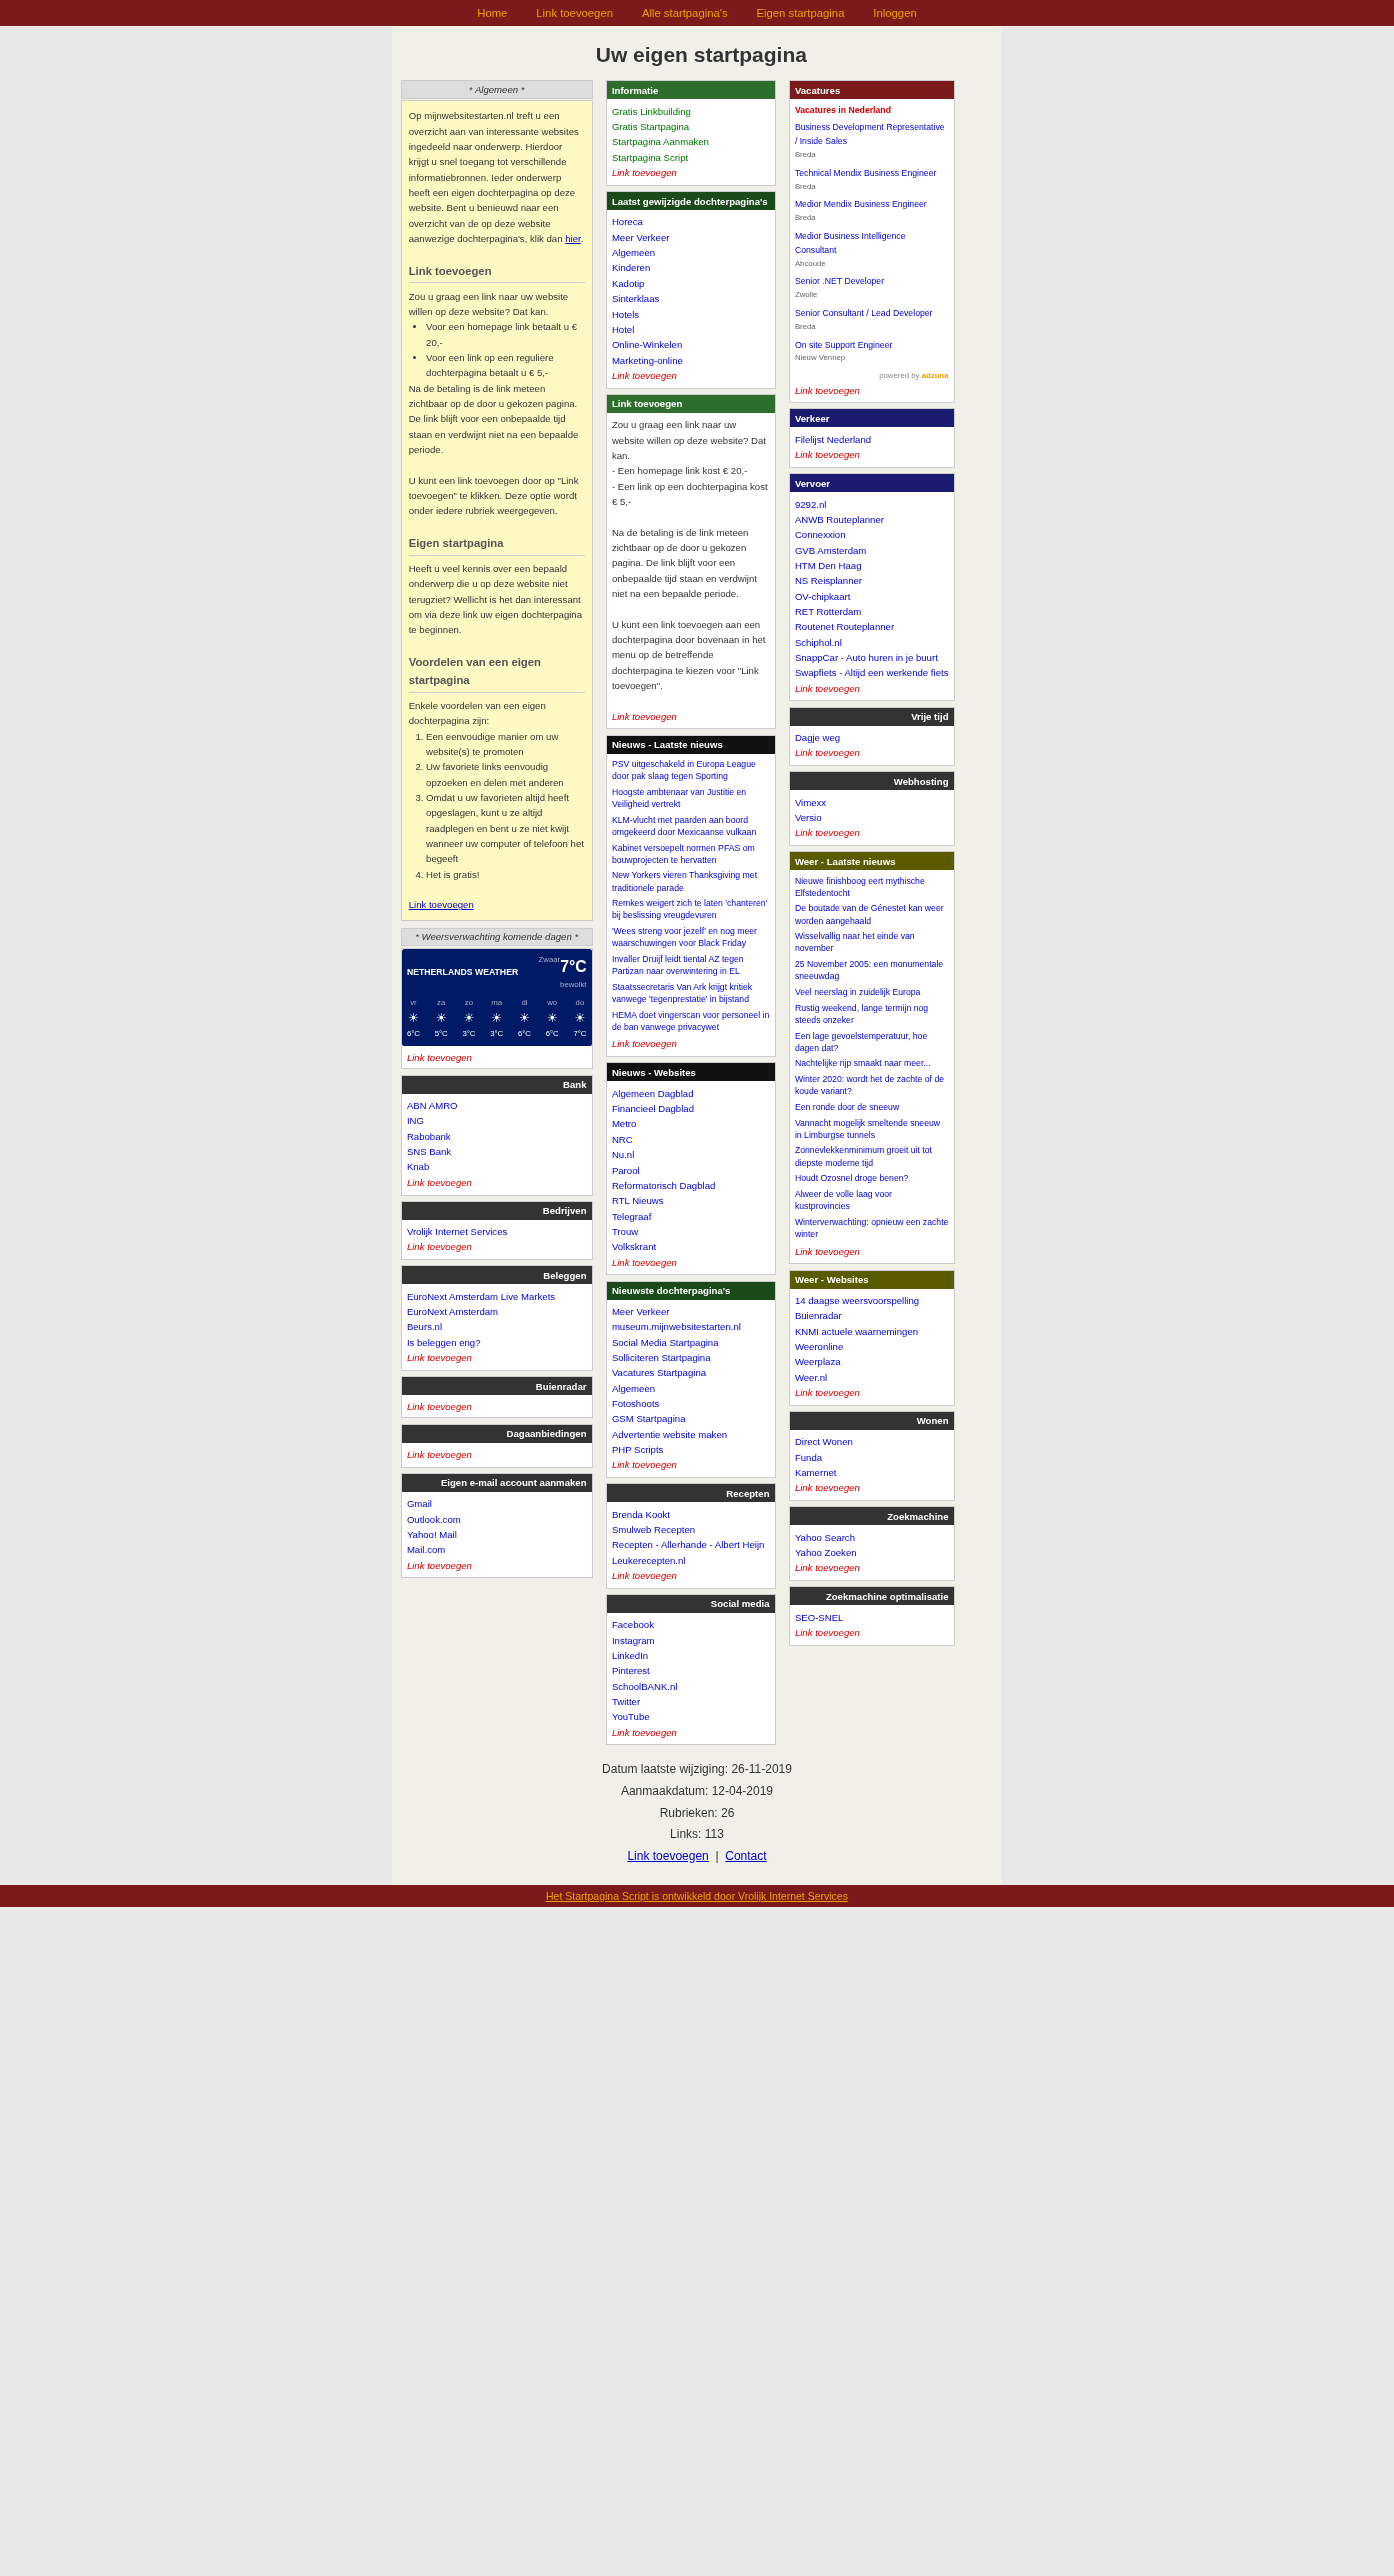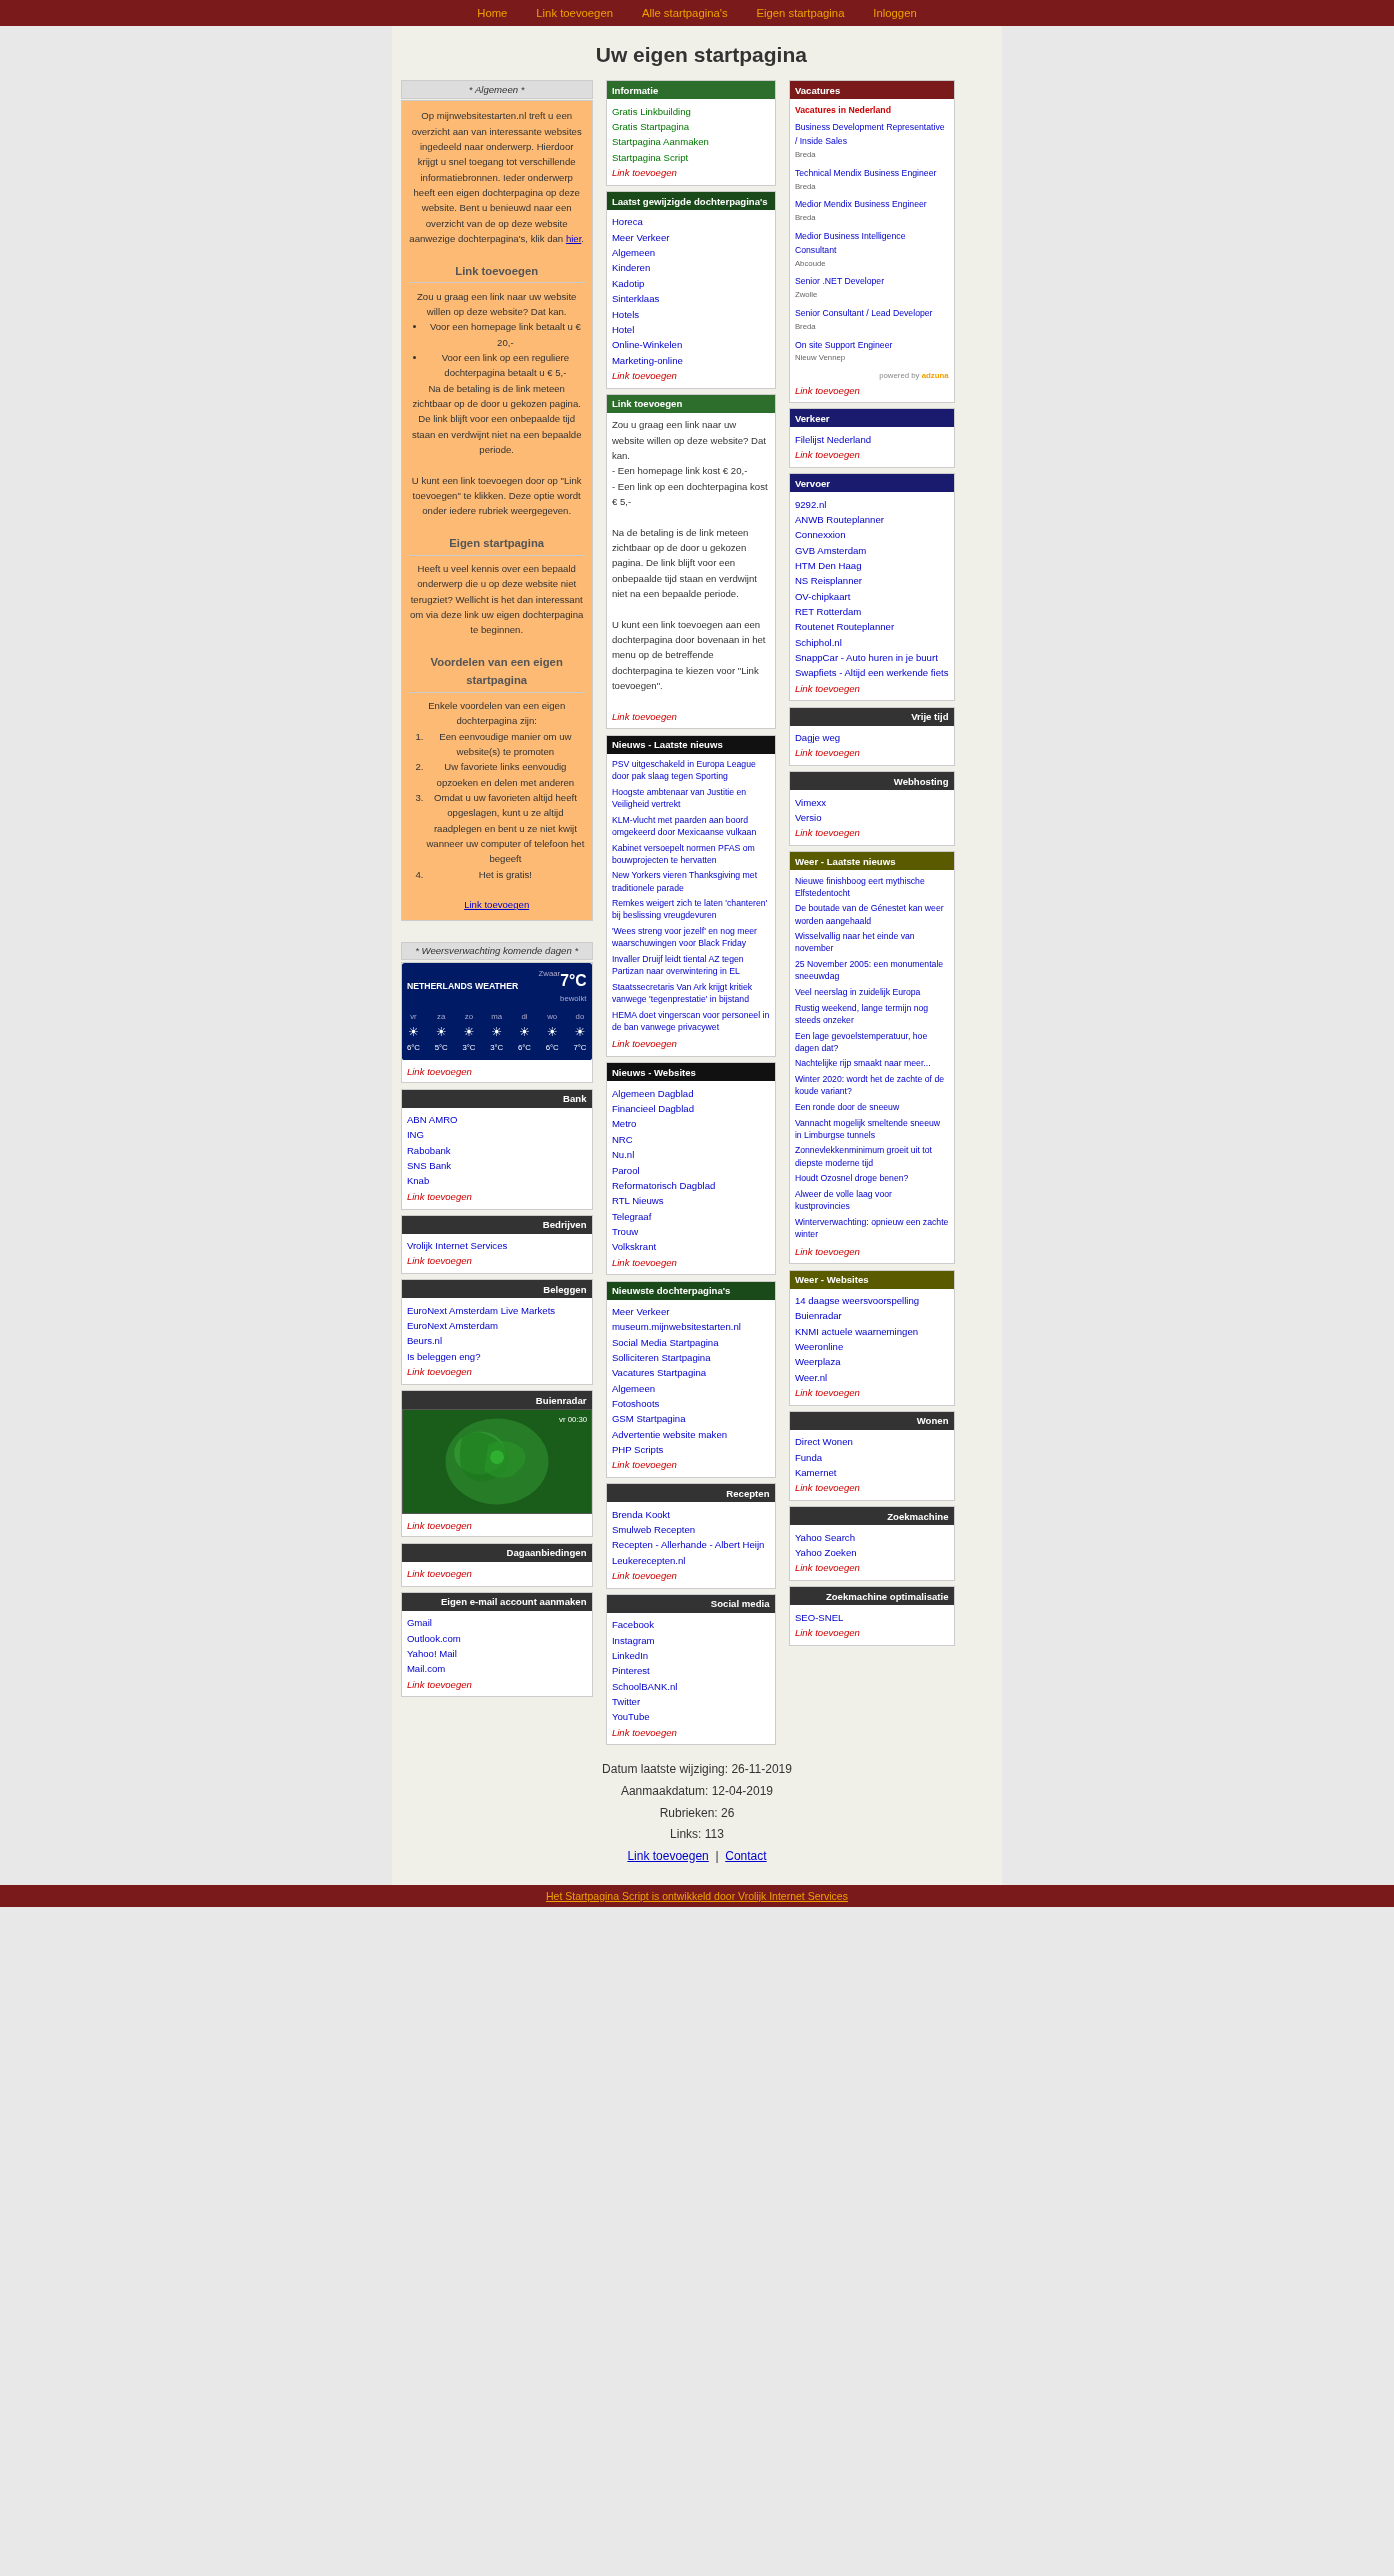--- a/index.html
+++ b/index.html
@@ -75,27 +75,26 @@
 
     .section-content a {
       color: #0000cc;
       text-decoration: none;
     }
     .section-content a.green-link { color: #007700; }
     .section-content a.link-toevoegen { color: #cc0000; font-style: italic; }
 
     
     .general-section {
-      background: #fdba74;
+      background: #fef9c3;
       border: 0.9px solid #ccc;
       padding: 7px;
-      margin-bottom: 21px;
+      margin-bottom: 7px;
       font-size: 9.6px;
       line-height: 1.6;
-      text-align: center;
     }
     .general-section h3 {
       font-size: 11.3px;
       color: #555;
       border-bottom: 0.9px solid #ccc;
       padding-bottom: 2.6px;
       margin-bottom: 5.2px;
     }
     .general-section ul { margin-left: 17.4px; }
     .general-section ol { margin-left: 17.4px; }
@@ -313,32 +312,20 @@
           <a href="#">EuroNext Amsterdam</a><br>
           <a href="#">Beurs.nl</a><br>
           <a href="#">Is beleggen eng?</a><br>
           <a href="#" class="link-toevoegen">Link toevoegen</a>
         </div>
       </div>
 
       <div class="section-box">
         <div class="section-header dark-gray">Buienradar</div>
         <div class="section-content" style="padding:0;">
-          <div class="map-box">
-            <span class="map-label"></span>
-            <span class="map-time">vr 00:30</span>
-            <svg class="map-svg" viewBox="0 0 200 120">
-              <rect width="200" height="120" fill="#1a5c1a"></rect>
-              <ellipse cx="100" cy="60" rx="60" ry="50" fill="#2d8a2d" opacity="0.7"></ellipse>
-              <ellipse cx="80" cy="50" rx="30" ry="25" fill="#3aaa3a" opacity="0.5"></ellipse>
-              <path d="M60,30 Q80,20 100,35 Q120,50 110,70 Q90,90 70,80 Q50,70 60,30Z" fill="#1a7a1a" opacity="0.6"></path>
-              <path d="M90,40 Q110,30 130,45 Q140,60 120,75 Q100,85 85,70Z" fill="#2a9a2a" opacity="0.5"></path>
-              <circle cx="100" cy="55" r="8" fill="#4aff4a" opacity="0.3"></circle>
-            </svg>
-          </div>
           <div style="padding:3.5px 5.2px;">
             <a href="#" class="link-toevoegen">Link toevoegen</a>
           </div>
         </div>
       </div>
 
       <div class="section-box">
         <div class="section-header dark-gray">Dagaanbiedingen</div>
         <div class="section-content">
           <a href="#" class="link-toevoegen">Link toevoegen</a>

